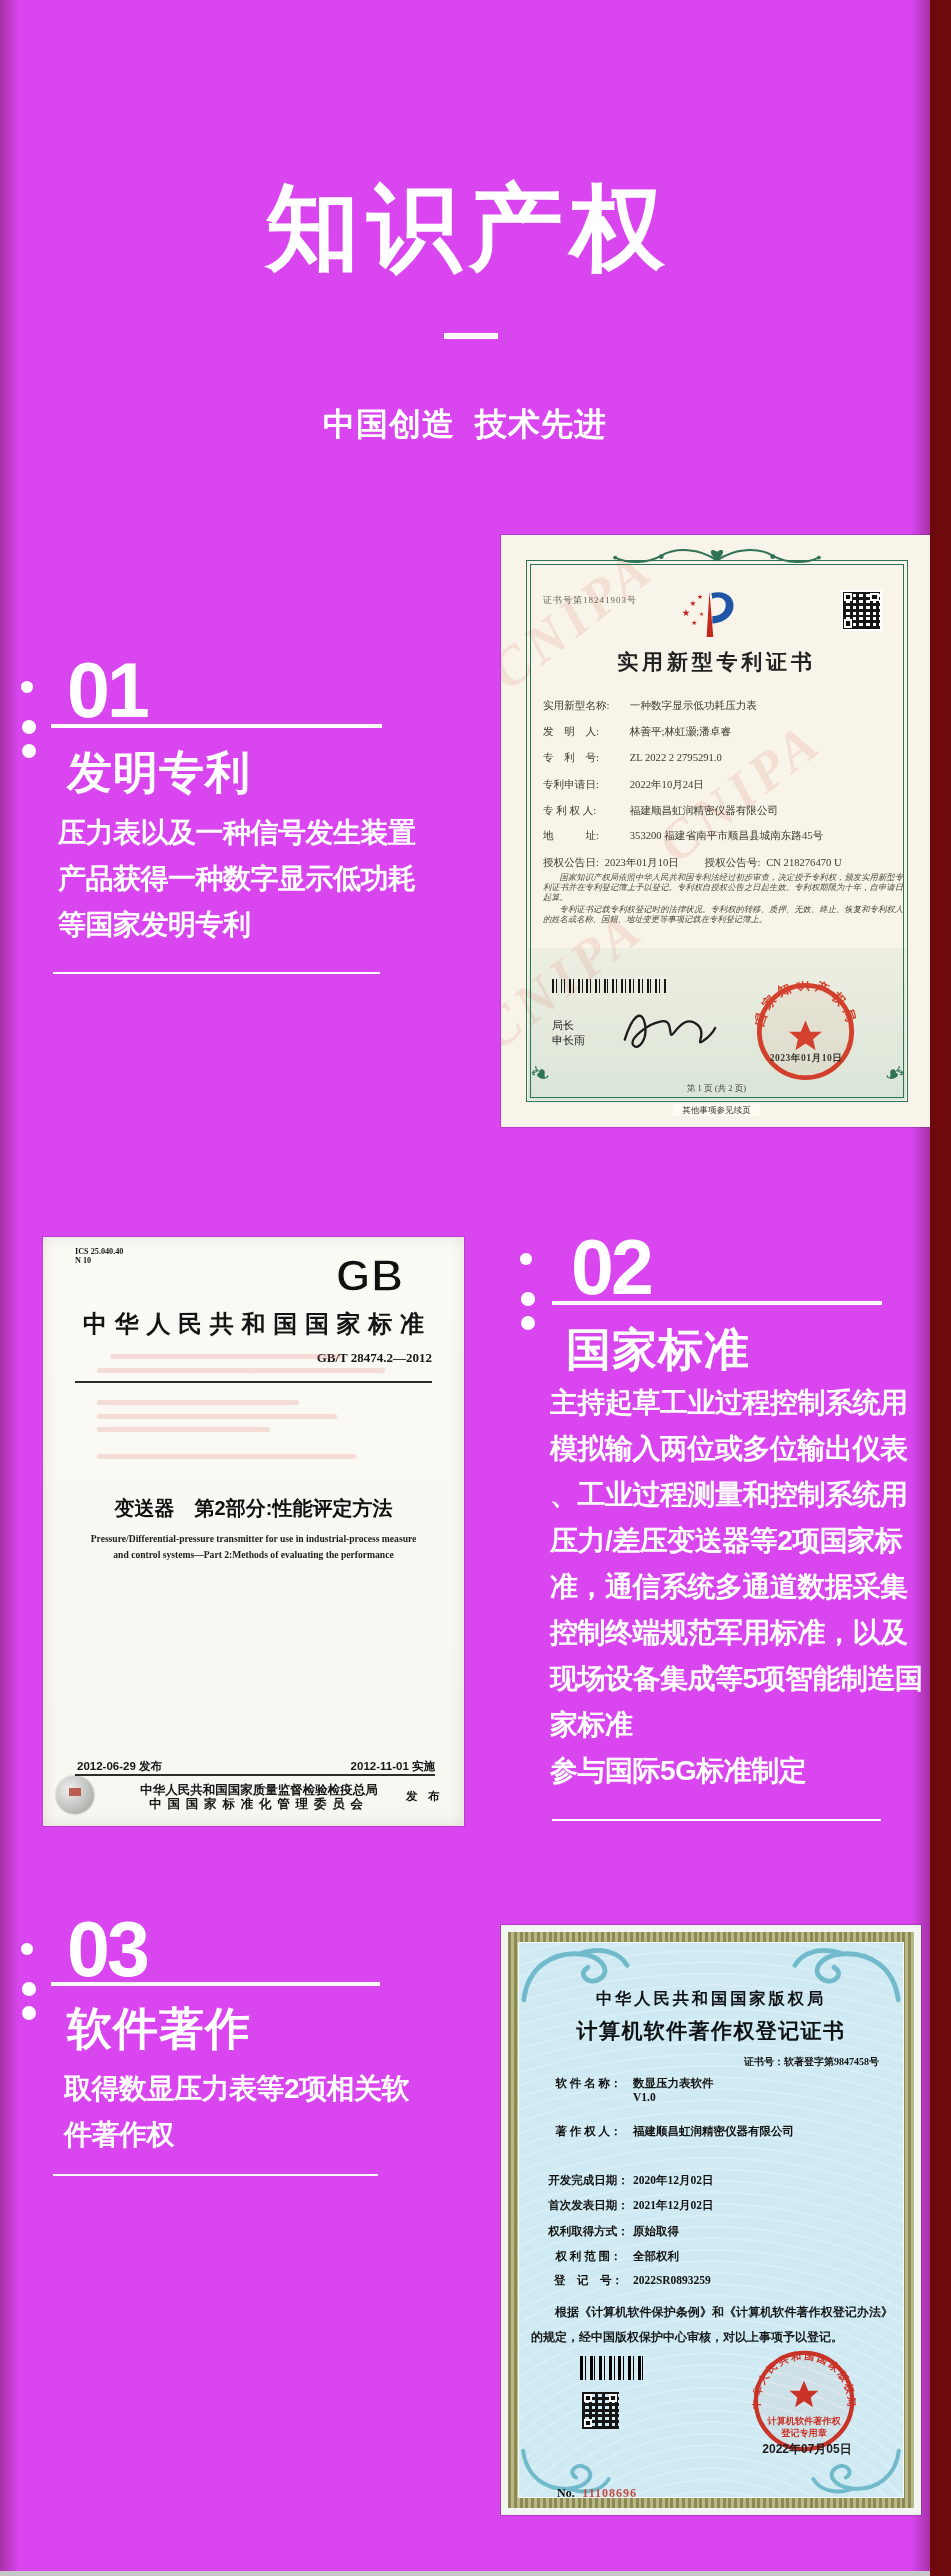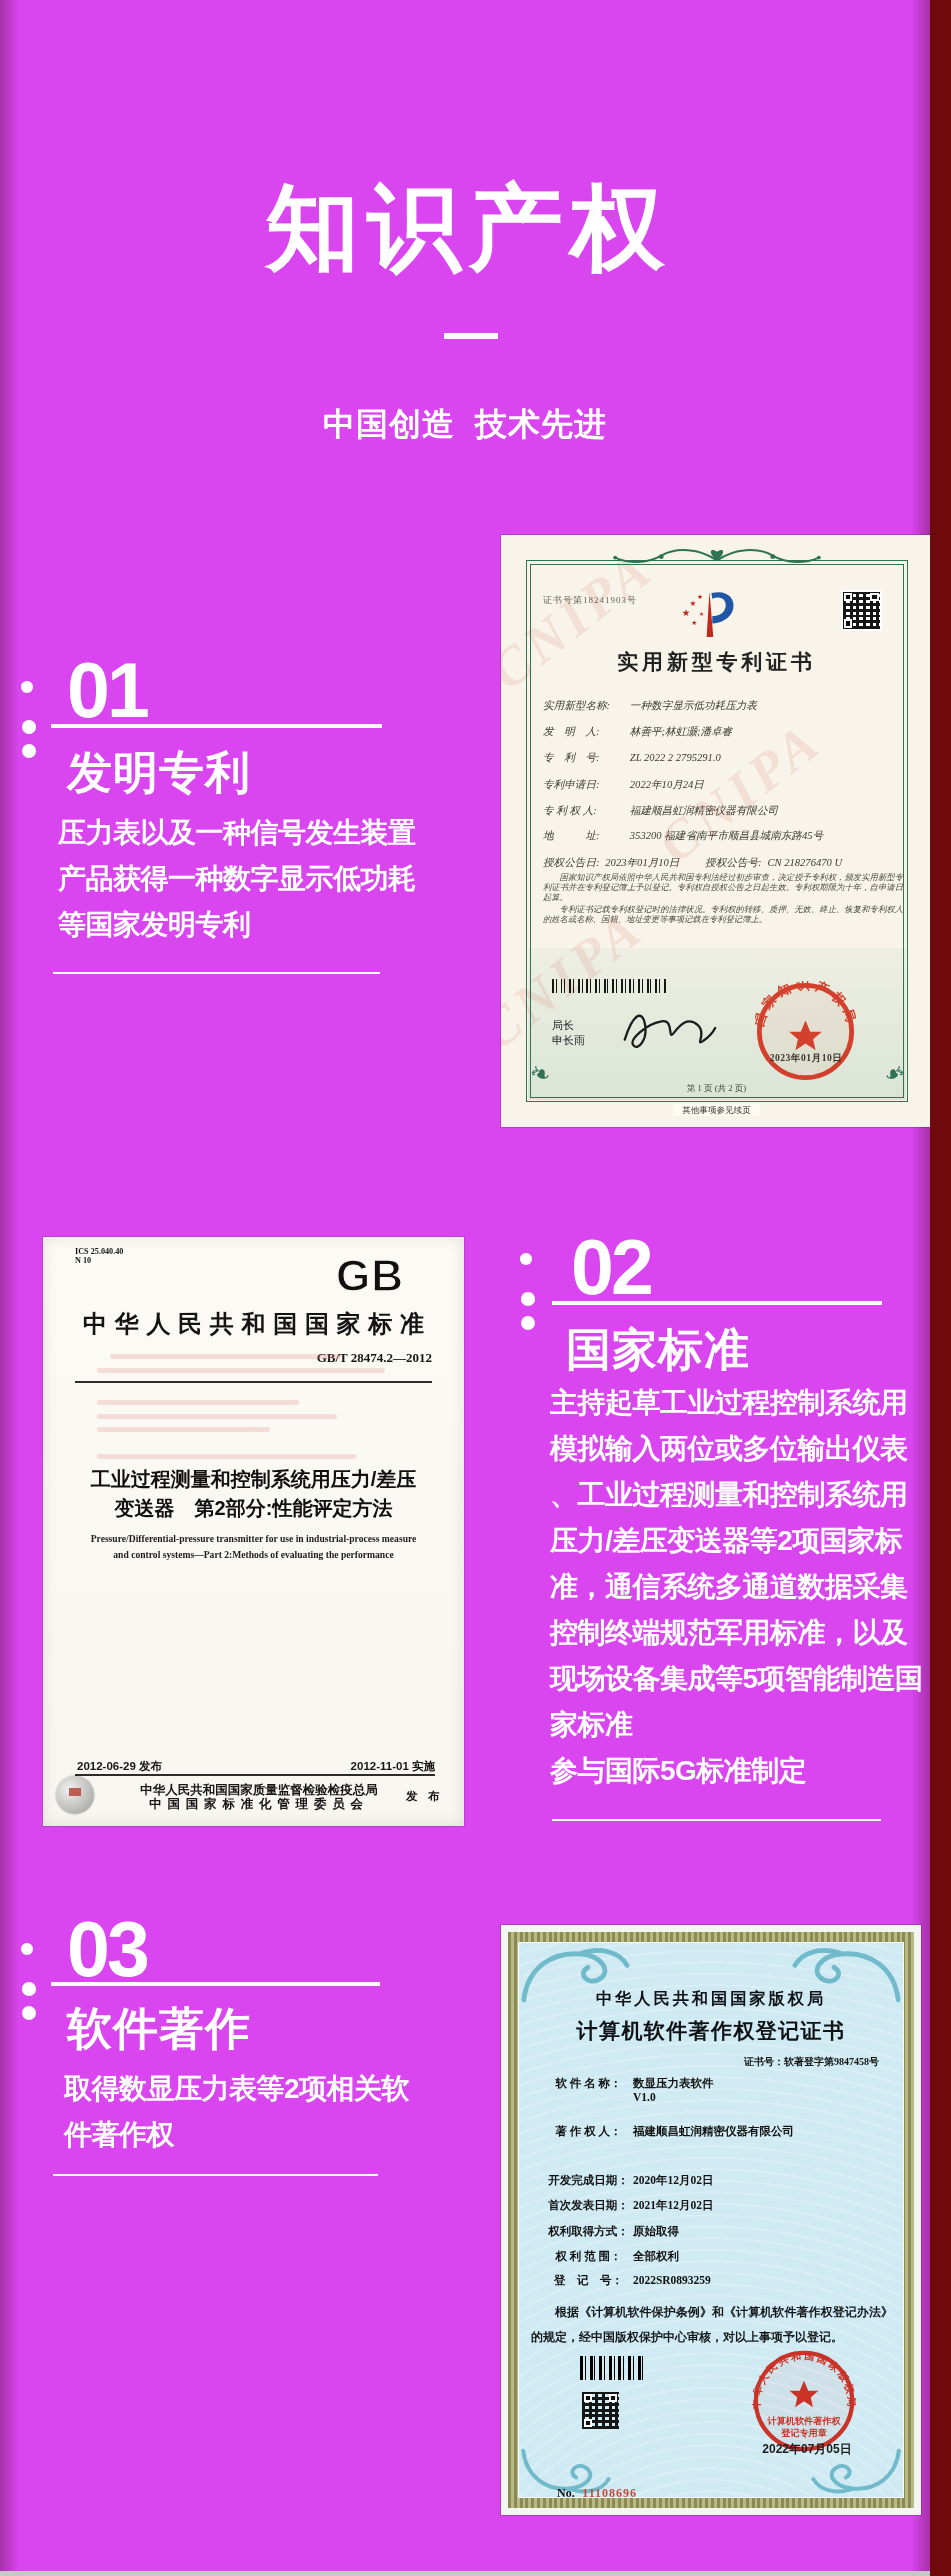--- a/index.html
+++ b/index.html
@@ -78,21 +78,21 @@
   .qr{position:absolute;background:#fff;padding:1.9px;}
   .qr .qgrid{width:100%;height:100%;
     background-image:repeating-linear-gradient(0deg,#161616 0 2.9px,transparent 2.9px 5.8px),
                      repeating-linear-gradient(90deg,#161616 0 2.9px,transparent 2.9px 6.7px);}
   .qr .eye{position:absolute;width:8.6px;height:8.6px;background:#111;box-shadow:inset 0 0 0 1.9px #fff,inset 0 0 0 3.8px #111;}
   .p-qr{left:340px;top:55px;width:37px;height:37px;}
   .p-qr .e1{left:2.9px;top:2.9px;} .p-qr .e2{right:2.9px;top:2.9px;} .p-qr .e3{left:2.9px;bottom:2.9px;}
   .p-logo{position:absolute;left:177px;top:52px;}
   .p-title{position:absolute;left:0;right:0;top:113px;text-align:center;
     font-size:21px;font-weight:700;letter-spacing:3.8px;color:#222;}
-  .prow{position:absolute;left:42px;right:27px;font-size:10.6px;color:#3a3a30;white-space:nowrap;font-style:italic;}
+  .prow{position:absolute;left:42px;right:27px;font-size:10.6px;color:#3a3a30;white-space:nowrap;}
   .plabel{display:inline-block;width:81px;white-space:pre;}
   .pvalue{margin-left:5.8px;}
   .pr0{top:164px}.pr1{top:190px}.pr2{top:216px}.pr3{top:243px}.pr4{top:269px}.pr5{top:294px}
   .p-grant{top:321px;}
   .p-grant .g2{margin-left:23px;}
   .p-body{position:absolute;left:42px;right:29px;top:338px;font-size:8.3px;line-height:10px;
     color:#4c4c40;font-style:italic;text-align:justify;}
   .p-body p{margin:0 0 1.9px 0;text-indent:2em;}
   .p-barcode{position:absolute;left:51px;top:444px;width:114px;height:14.4px;
     background:repeating-linear-gradient(90deg,#161616 0 1.9px,transparent 1.9px 3.8px,#161616 3.8px 4.8px,transparent 4.8px 8.6px);}
@@ -312,21 +312,20 @@
     </svg>
     <div class="g-header">中华人民共和国国家标准</div>
     <div class="g-stdno">GB/T 28474.2—2012</div>
     <div class="g-rule1"></div>
     <div class="g-ghost gg1"></div>
     <div class="g-ghost gg2"></div>
     <div class="g-ghost gg3"></div>
     <div class="g-ghost gg4"></div>
     <div class="g-ghost gg5"></div>
     <div class="g-ghost gg6"></div>
-    <div class="g-title g-t1">工业过程测量和控制系统用压力/差压</div>
     <div class="g-title g-t2">变送器　第2部分:性能评定方法</div>
     <div class="g-en g-e1">Pressure/Differential-pressure transmitter for use in industrial-process measure</div>
     <div class="g-en g-e2">and control systems—Part 2:Methods of evaluating the performance</div>
     <div class="g-issue">2012-06-29 发布</div>
     <div class="g-impl">2012-11-01 实施</div>
     <div class="g-rule2"></div>
     <div class="g-seal"></div>
     <div class="g-iss1">中华人民共和国国家质量监督检验检疫总局</div>
     <div class="g-iss2">中国国家标准化管理委员会</div>
     <div class="g-fabu">发 布</div>

